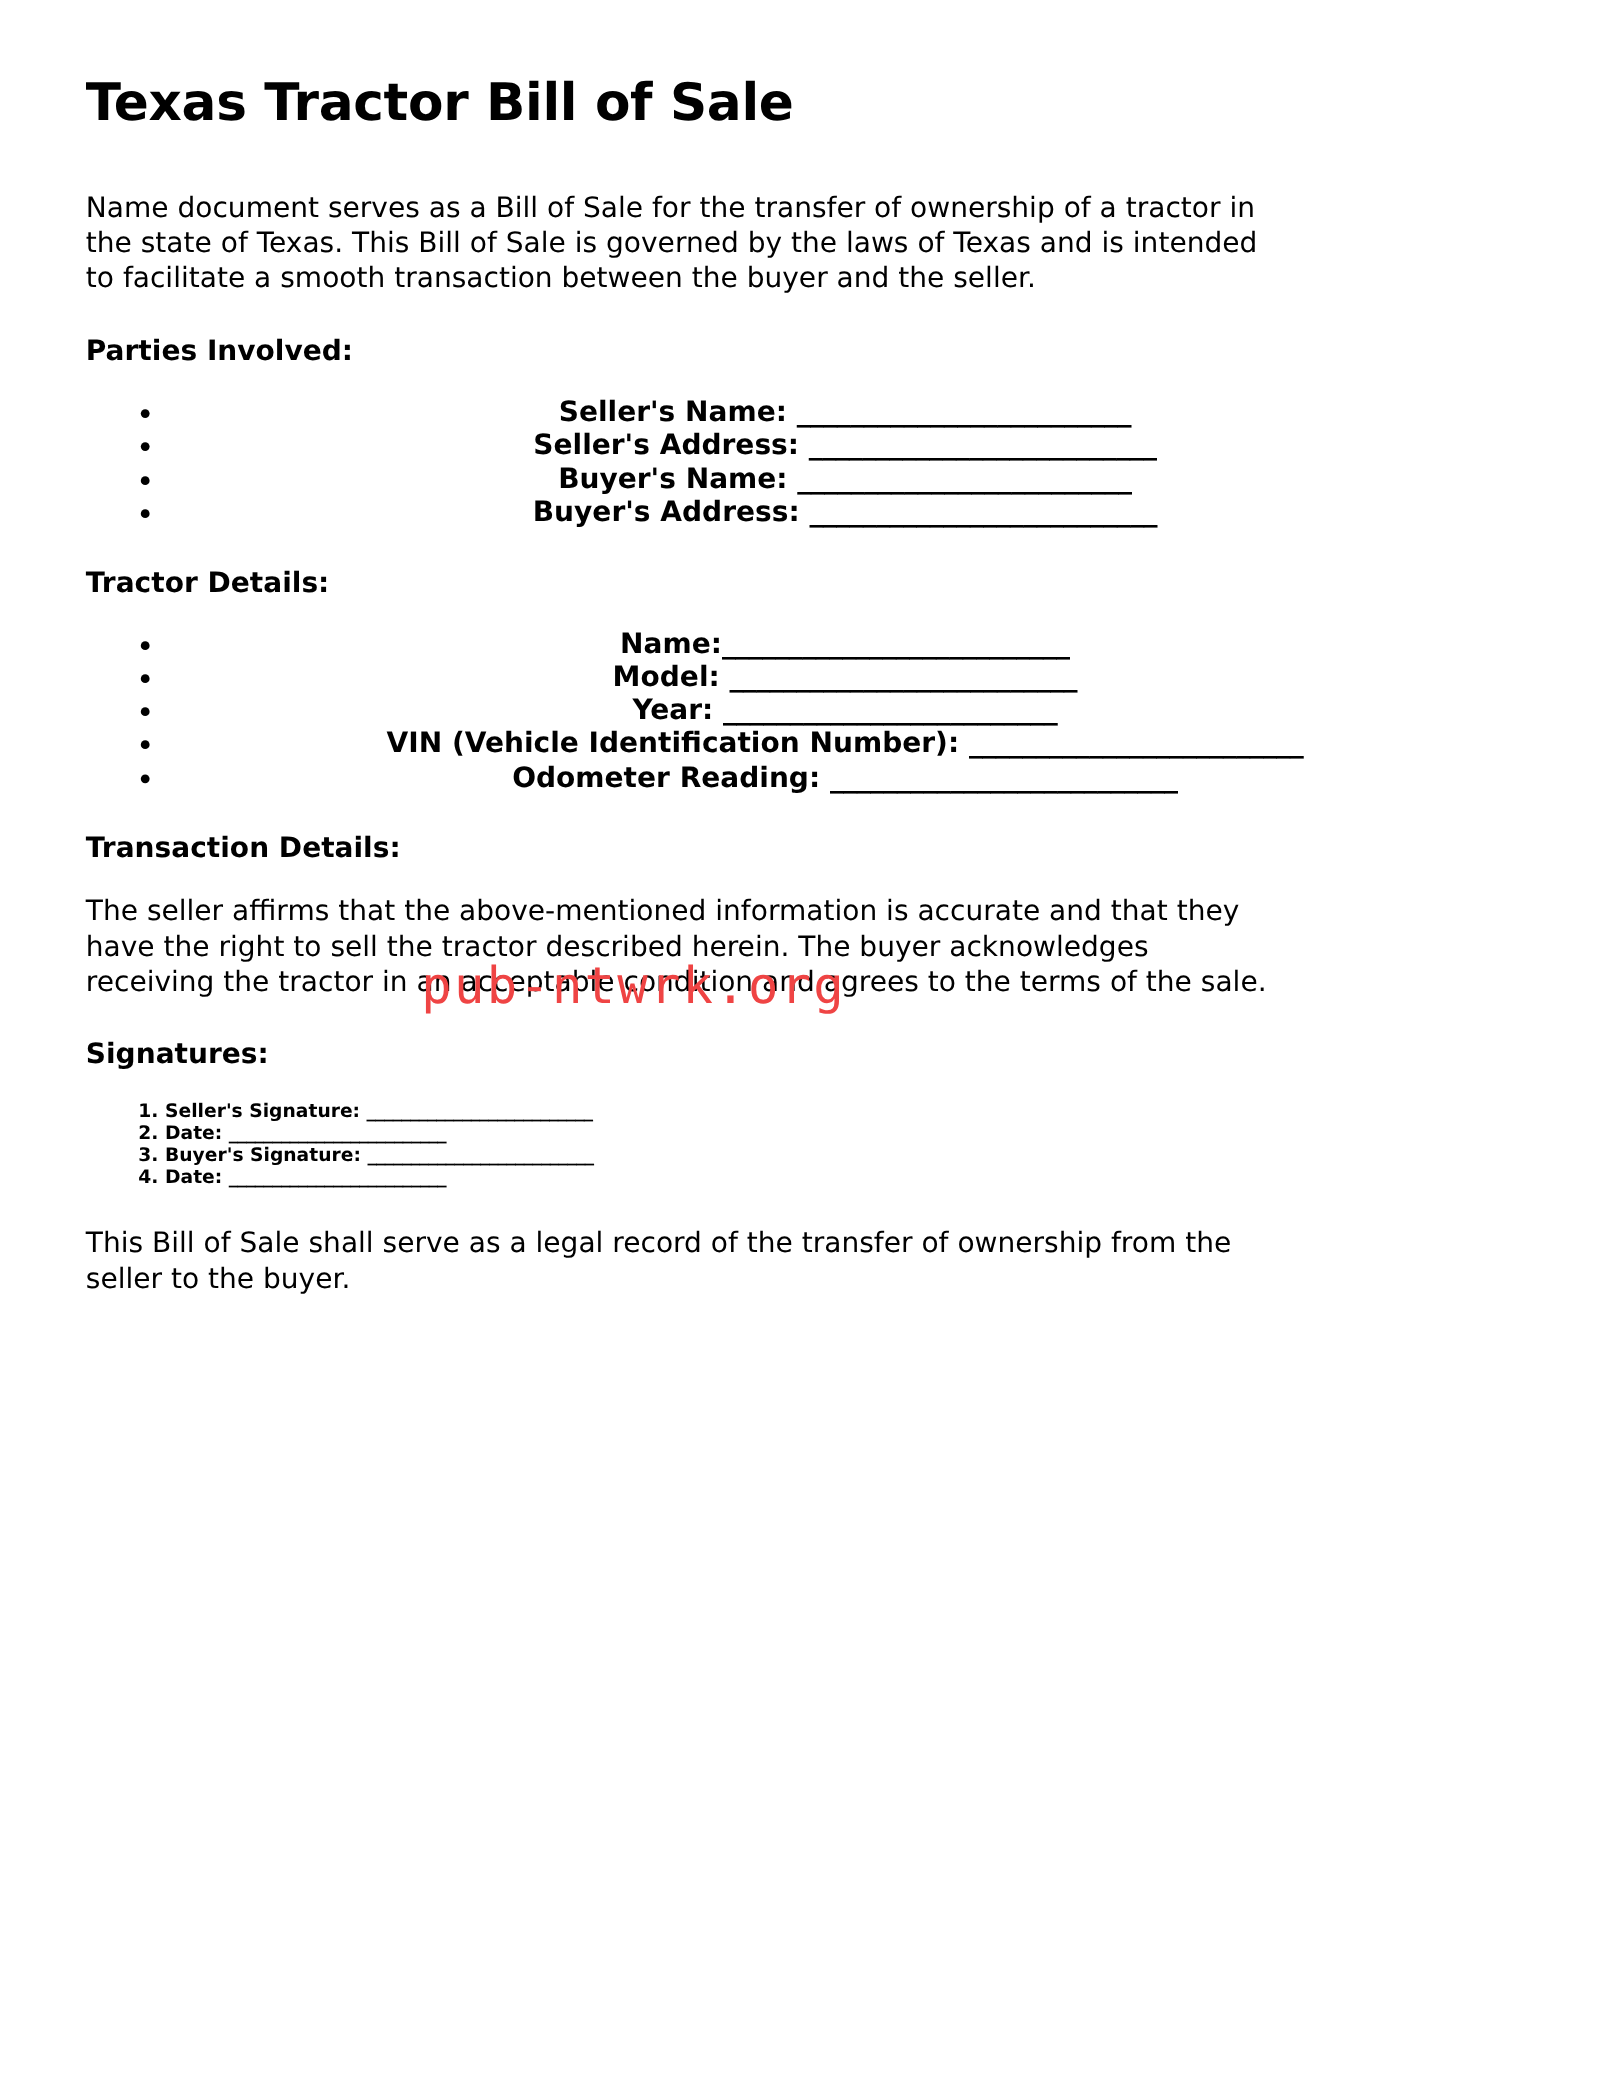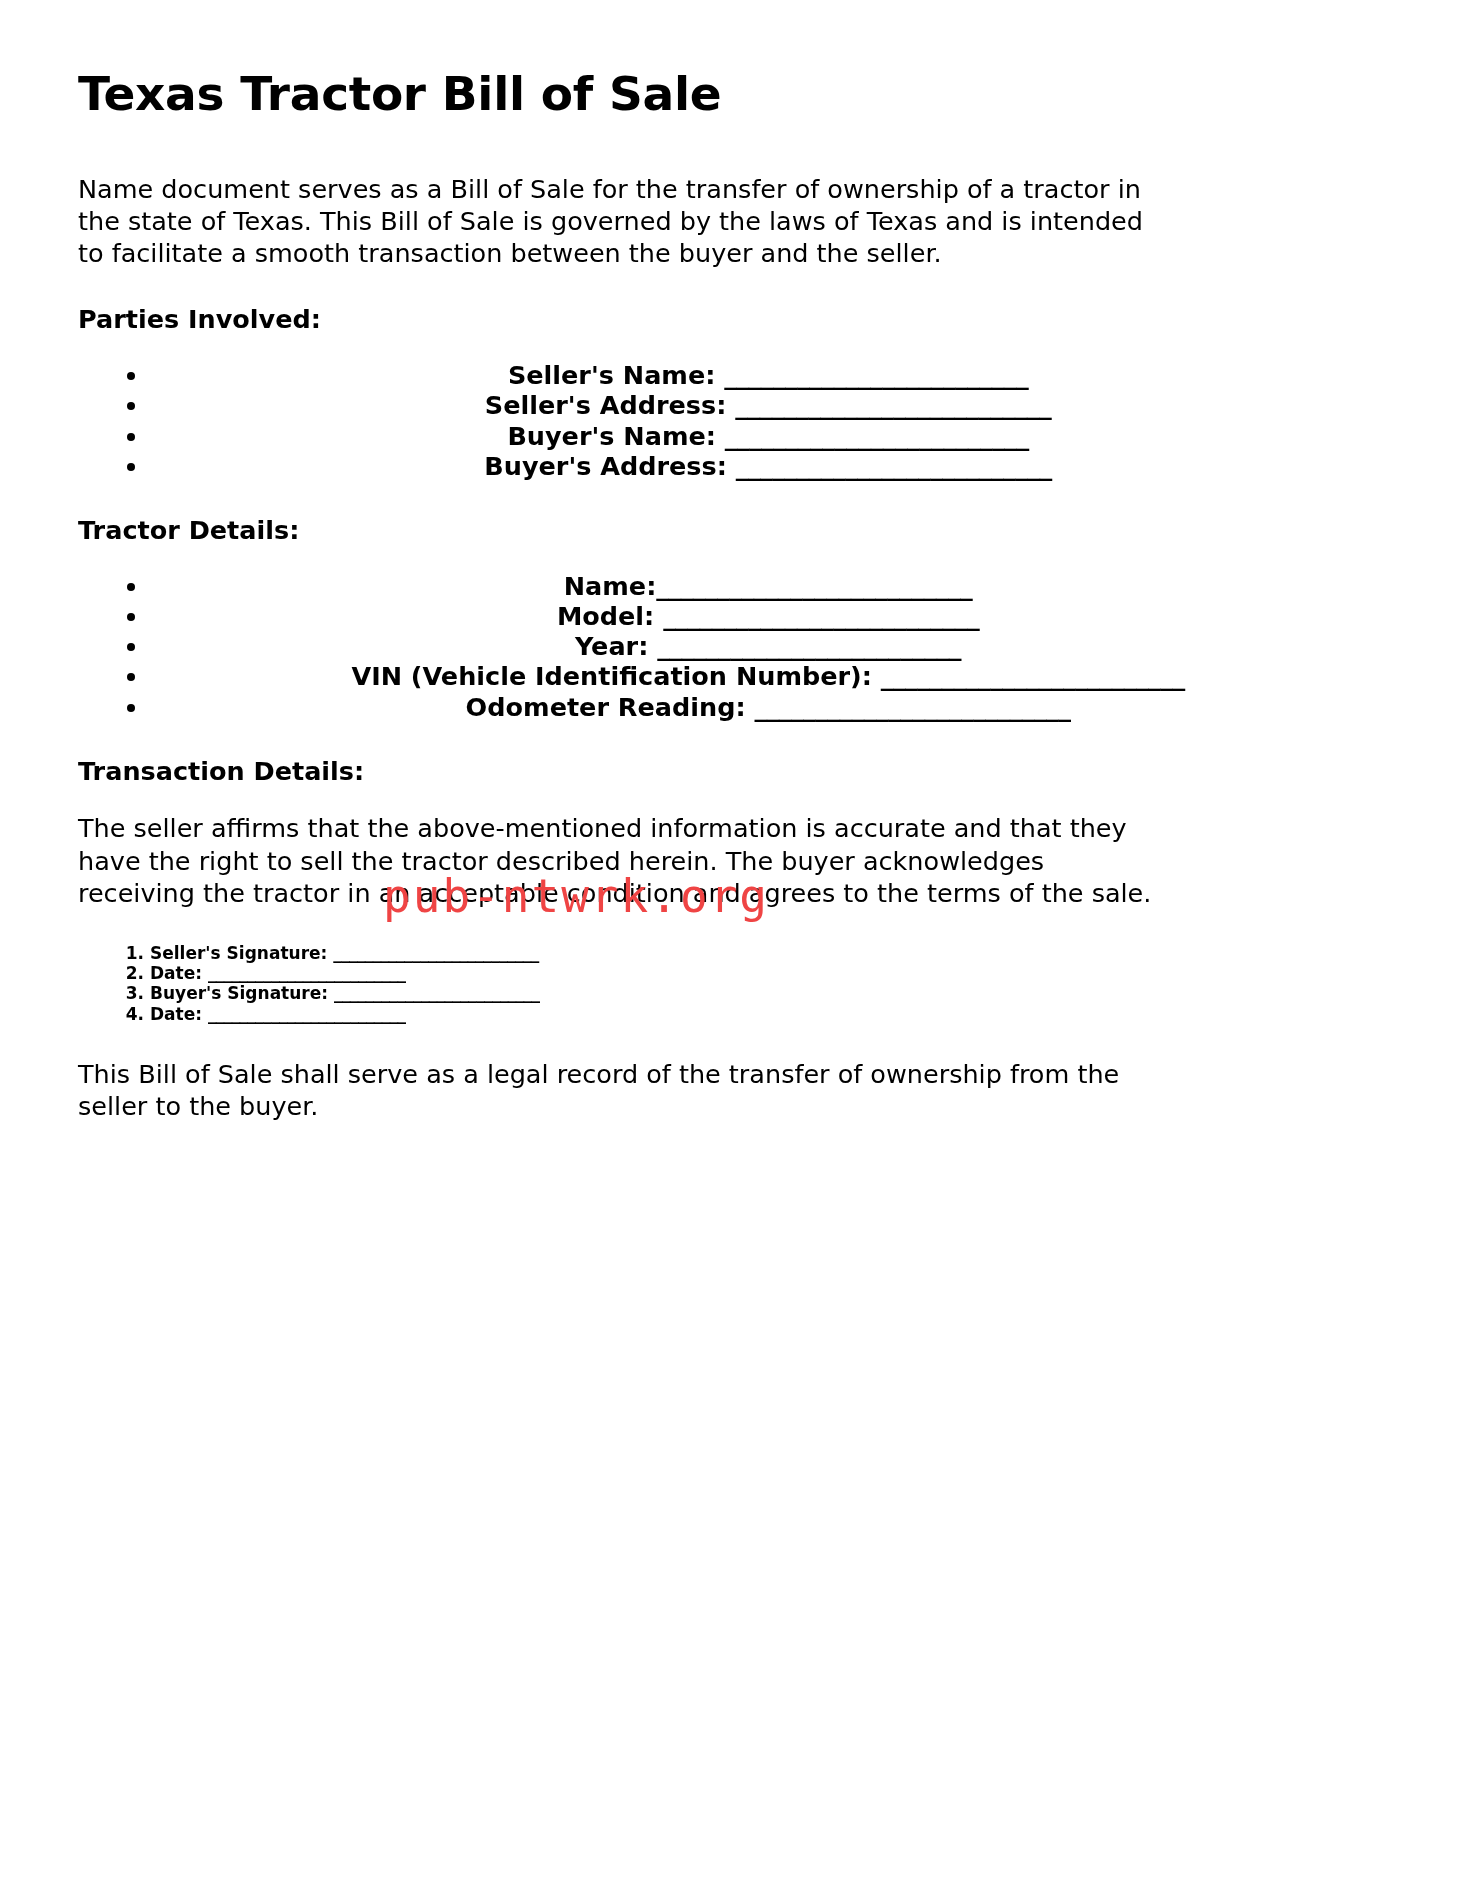--- a/index.html
+++ b/index.html
@@ -100,20 +100,21 @@
     <li><span class="lbl">Model: </span><span class="blank">__________________________</span></li>
     <li><span class="lbl">Year: </span><span class="blank">_________________________</span></li>
     <li><span class="lbl">VIN (Vehicle Identification Number): </span><span class="blank">_________________________</span></li>
     <li><span class="lbl">Odometer Reading: </span><span class="blank">__________________________</span></li>
   </ul>
 
   <h2 class="section">Transaction Details:</h2>
 
   <p class="para">The seller affirms that the above-mentioned information is accurate and that they have the right to sell the tractor described herein. The buyer acknowledges receiving the tractor in an acceptable condition and agrees to the terms of the sale.</p>
 
+  <h2 class="section">Signatures:</h2>
   <ol class="fields">
     <li><span class="lbl">Seller's Signature: </span><span class="blank">__________________________</span></li>
     <li><span class="lbl">Date: </span><span class="blank">_________________________</span></li>
     <li><span class="lbl">Buyer's Signature: </span><span class="blank">__________________________</span></li>
     <li><span class="lbl">Date: </span><span class="blank">_________________________</span></li>
   </ol>
 
   <p class="para">This Bill of Sale shall serve as a legal record of the transfer of ownership from the seller to the buyer.</p>
 
   <div class="watermark">pub-ntwrk.org</div>

